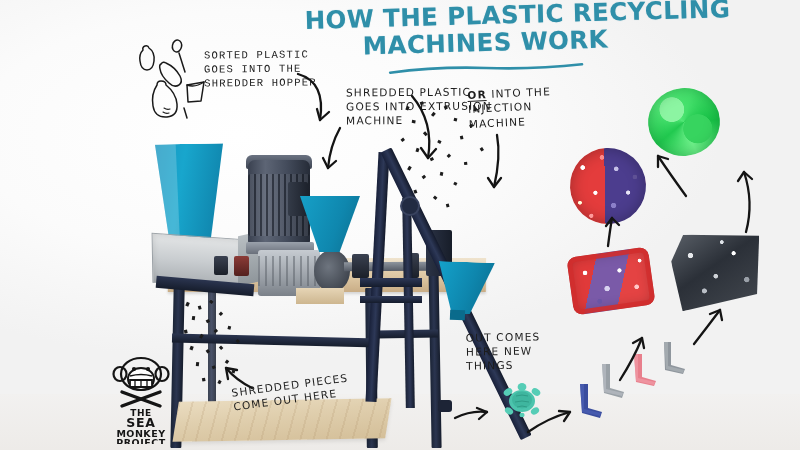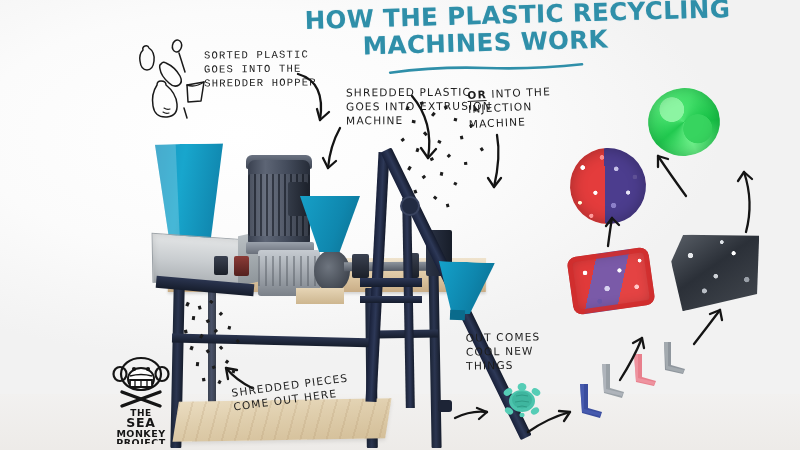--- a/index.html
+++ b/index.html
@@ -554,21 +554,21 @@
 MACHINE</div>
 
   <div class="note" id="note-or"><span class="or-word">OR</span><span> INTO THE
 INJECTION
 MACHINE</span></div>
 
   <div class="note" id="note-pieces">SHREDDED PIECES
 COME OUT HERE</div>
 
   <div class="note" id="note-out">OUT COMES
-COOL NEW
+HERE NEW
 THINGS</div>
 
   <svg id="logo" viewBox="0 0 82 92">
     <g>
       <ellipse cx="41" cy="22" rx="20" ry="16" fill="none" stroke="#151515" stroke-width="2.2"></ellipse>
       <ellipse cx="20" cy="22" rx="6.5" ry="7" fill="none" stroke="#151515" stroke-width="2.2"></ellipse>
       <ellipse cx="62" cy="22" rx="6.5" ry="7" fill="none" stroke="#151515" stroke-width="2.2"></ellipse>
       <ellipse cx="41" cy="27" rx="13" ry="11" fill="#fff" stroke="#151515" stroke-width="2"></ellipse>
       <circle cx="34" cy="17" r="2.1" fill="#151515"></circle>
       <circle cx="48" cy="17" r="2.1" fill="#151515"></circle>

